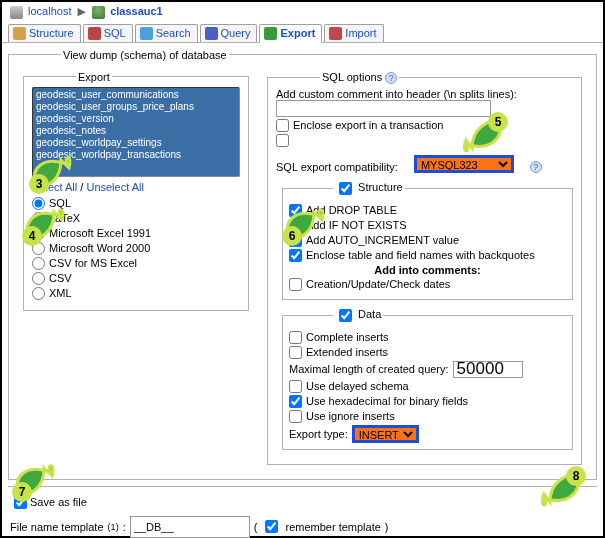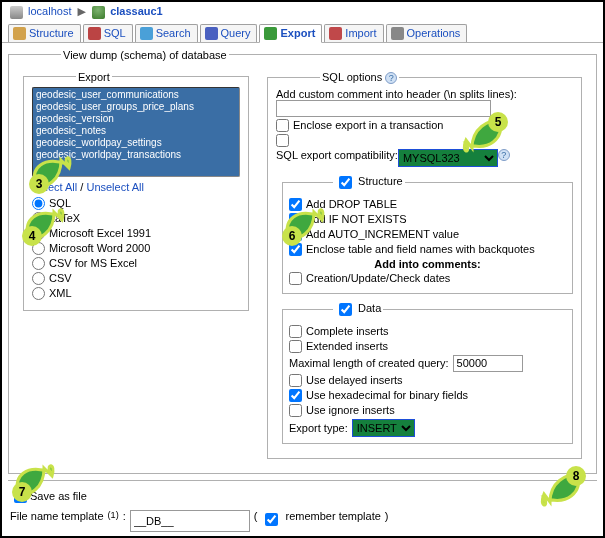--- a/index.html
+++ b/index.html
@@ -36,25 +36,25 @@
   legend { color:#000;margin-left:44px; }
   .cols { display:flex; gap:6px; align-items:flex-start;}
   .col-l { flex: 0 0 238px; }
   .col-r { flex: 1; }
   .tablelist { width:100%; height:90px; background:#3a6ea5; color:#fff; border:1px inset #888; font-size:10px; padding:1px;}
   .tablelist option { background:#3a6ea5; color:#fff;}
   .sel-links { margin:4px 0;}
   .radios label, .chk label { display:flex; align-items:center; gap:4px; margin:2px 0; font-size:11px;}
   .radios input, .chk input { margin:0; width:13px; height:13px;}
   .hdr-input { width:215px; border:1px solid #999; height:17px; font-size:11px; padding:1px 3px;}
-  select { border:1px solid #1d4ed8; height:18px; font-size:11px; background:#15803d;}
+  select { border:3px solid #1d4ed8; height:18px; font-size:11px; background:#f97316;}
   .sub-fs { border:1px solid #b0b0b0; margin:6px 0 6px 6px; padding:4px 6px 6px;}
   .sub-fs legend { color:#000; }
   .sub-fs legend input { vertical-align:middle;}
-  .num { width:70px; border:1px solid #999; height:17px; font-size:11px; padding:1px 3px;}
+  .num { width:70px; border:1px solid #999; height:17px; font-size:17px; padding:1px 3px;}
   .save-fs { border:none; border-top:1px solid #b0b0b0; margin:2px 6px; padding:6px 2px;}
   .save-legend { display:flex; align-items:center; }
   .num-arrow { position:absolute; z-index:50; pointer-events:none;}
   .qicon { display:inline-block; width:12px; height:12px; border-radius:50%; background:#cfe0f4; border:1px solid #7f9dc8; text-align:center; font-size:9px; line-height:11px; color:#3a6ea5; vertical-align:middle;}
   .bold { font-weight:bold;text-align:center;}
   .txtin { border:1px solid #999; height:22px; font-size:11px; padding:1px 3px;}
 </style>
 </head>
 <body>
 
@@ -85,24 +85,20 @@
         <span class="tico i-query"></span>
         <span>Query</span>
       </div>
     <div class="tab active">
         <span class="tico i-export"></span>
         <span>Export</span>
       </div>
     <div class="tab">
         <span class="tico i-import"></span>
         <span>Import</span>
-      </div>
-    <div class="tab">
-        <span class="tico i-ops"></span>
-        <span>Operations</span>
       </div>
   </div>
 
   <fieldset>
     <legend>View dump (schema) of database</legend>
     <div class="cols">
       <div class="col-l">
         <fieldset>
           <legend>Export</legend>
           <select multiple="" class="tablelist">
@@ -157,21 +153,21 @@
           <input type="text" class="hdr-input" style="">
           <div class="chk">
             <label>
                 <input type="checkbox" style="">
                 <span>Enclose export in a transaction</span>
               </label>
             <label>
                 <input type="checkbox" style="">
               </label>
           </div>
-          <div style="display:flex;align-items:flex-start;gap:0;margin-top:2px;">
+          <div style="display:flex;align-items:flex-end;gap:16px;margin-top:8px;">
             <span>SQL export compatibility:</span>
             <select style="width:100px;"><option>MYSQL323</option></select>
             <span class="qicon">?</span>
           </div>
 
           <fieldset class="sub-fs">
             <legend><input type="checkbox" checked="" style=""> <span>Structure</span></legend>
             <div class="chk">
               <label>
                   <input type="checkbox" checked="" style="">
@@ -211,21 +207,21 @@
                   <span>Extended inserts</span>
                 </label>
             </div>
             <div style="display:flex;align-items:center;gap:4px;">
               <span>Maximal length of created query:</span>
               <input type="text" class="num" value="50000" style="">
             </div>
             <div class="chk">
               <label>
                   <input type="checkbox" style="">
-                  <span>Use delayed inserts</span>
+                  <span>Use delayed schema</span>
                 </label>
               <label>
                   <input type="checkbox" checked="" style="">
                   <span>Use hexadecimal for binary fields</span>
                 </label>
               <label>
                   <input type="checkbox" style="">
                   <span>Use ignore inserts</span>
                 </label>
             </div>
@@ -237,21 +233,21 @@
         </fieldset>
       </div>
     </div>
   </fieldset>
 
   <fieldset class="save-fs">
     <div class="save-legend">
       <input type="checkbox" checked="" style="">
       <span>Save as file</span>
     </div>
-    <div style="display:flex;align-items:flex-start;gap:4px;margin-top:4px;flex-wrap:wrap;">
+    <div style="display:flex;align-items:center;gap:4px;margin-top:4px;flex-wrap:wrap;">
       <span>File name template</span>
       <sup>(1)</sup>
         <span>:</span>
       <input type="text" class="txtin" style="width: 120px;" value="__DB__">
       <span>( </span>
       <input type="checkbox" checked="" style="">
       <span>remember template</span>
       <span> )</span>
     </div>
     <div style="display:flex;align-items:center;gap:8px;margin-top:4px;">

